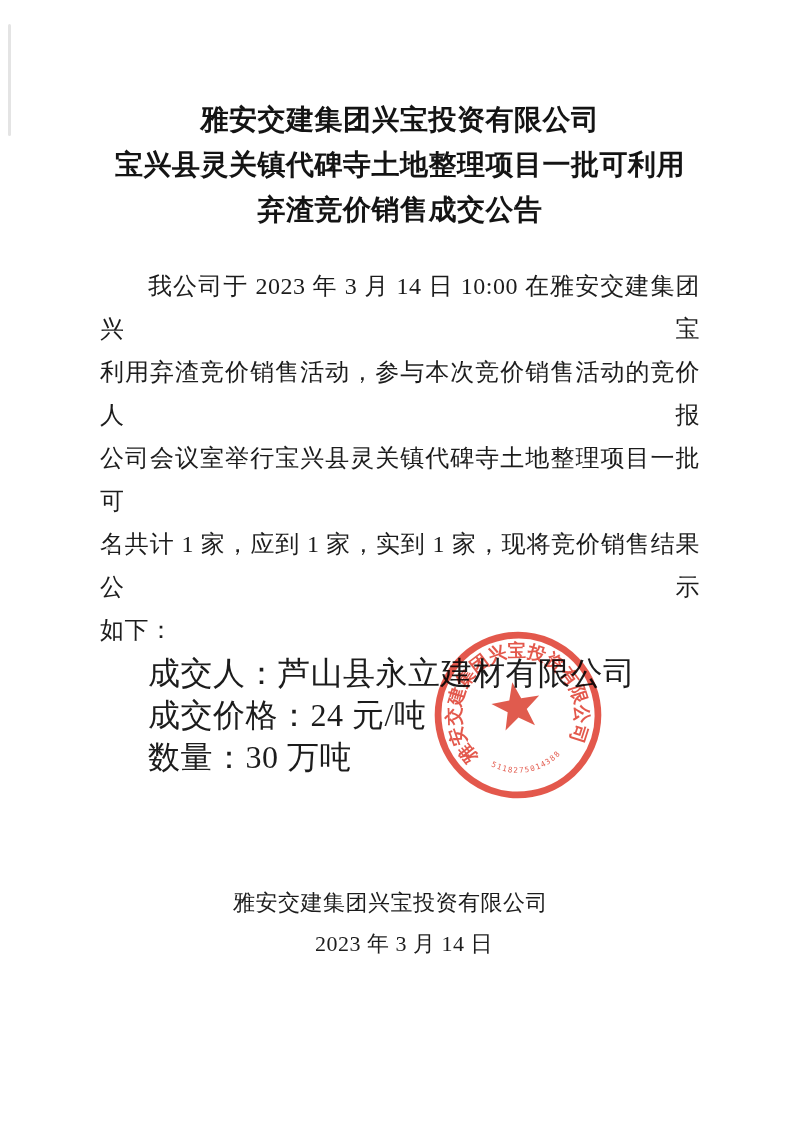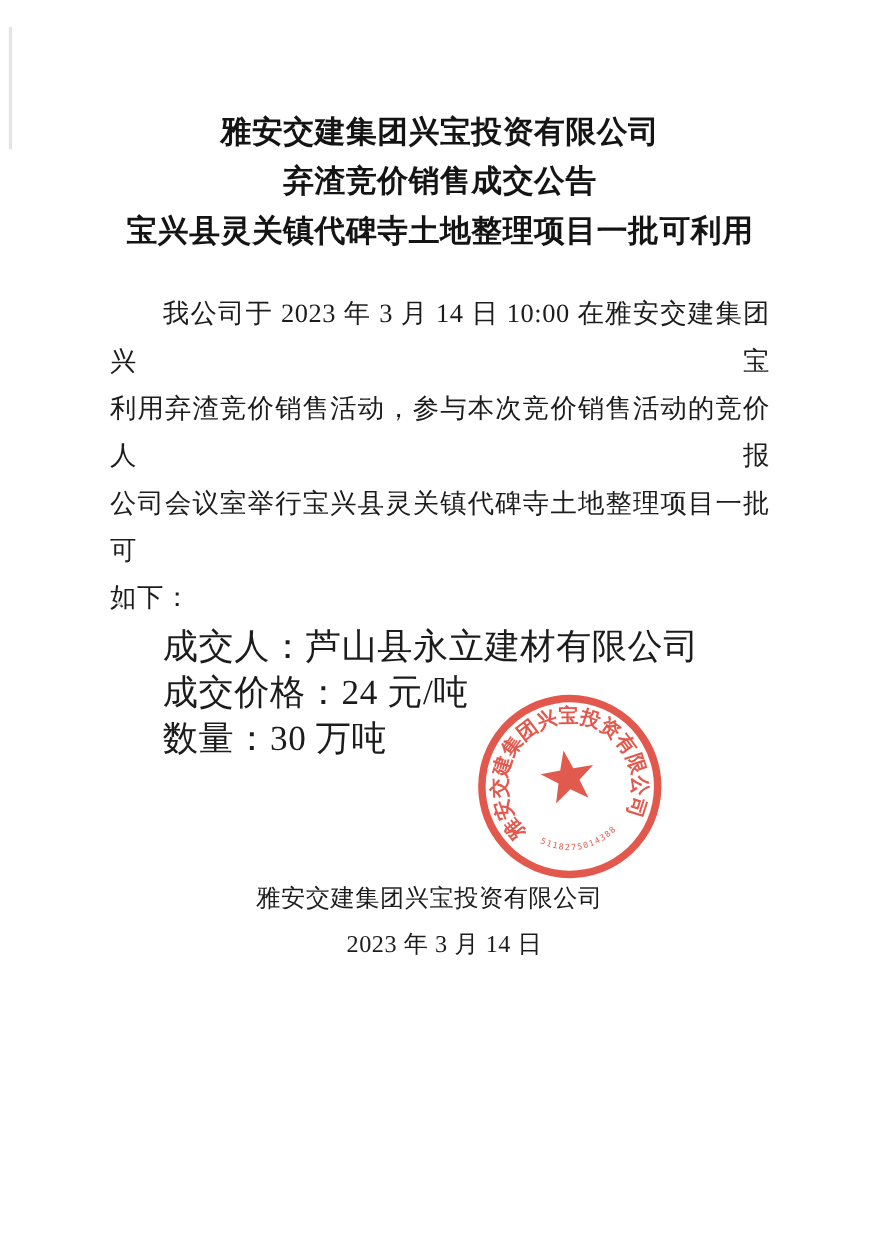--- a/index.html
+++ b/index.html
@@ -82,28 +82,29 @@
 </head>
 <body>
 
 <div class="page">
 
   <div class="artifact-line"></div>
   <div class="artifact-speck"></div>
 
   <div class="title-block">
     <div class="title-line">雅安交建集团兴宝投资有限公司</div>
+    <div class="title-line">宝兴县灵关镇代碑寺土地整理项目一批可利用</div>
     <div class="title-line">弃渣竞价销售成交公告</div>
-    <div class="title-line">宝兴县灵关镇代碑寺土地整理项目一批可利用</div>
   </div>
 
   <div class="body-block">
     <div class="para-line first">我公司于 2023 年 3 月 14 日 10:00 在雅安交建集团兴宝</div>
     <div class="para-line">利用弃渣竞价销售活动，参与本次竞价销售活动的竞价人报</div>
     <div class="para-line">公司会议室举行宝兴县灵关镇代碑寺土地整理项目一批可</div>
+    <div class="para-line">名共计 1 家，应到 1 家，实到 1 家，现将竞价销售结果公示</div>
     <div class="para-line last">如下：</div>
 
     <div class="item-line">成交人：芦山县永立建材有限公司</div>
     <div class="item-line">成交价格：24 元/吨</div>
     <div class="item-line">数量：30 万吨</div>
 
     <div class="sig-block">
       <div class="sig-company">雅安交建集团兴宝投资有限公司</div>
       <div class="sig-date">2023 年 3 月 14 日</div>
     </div>

